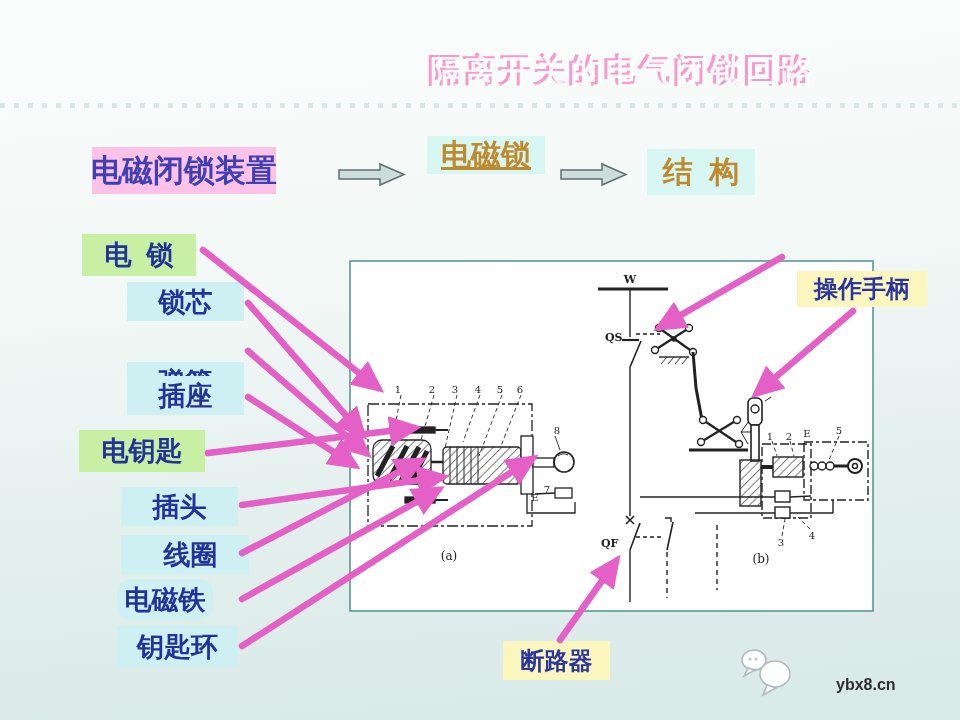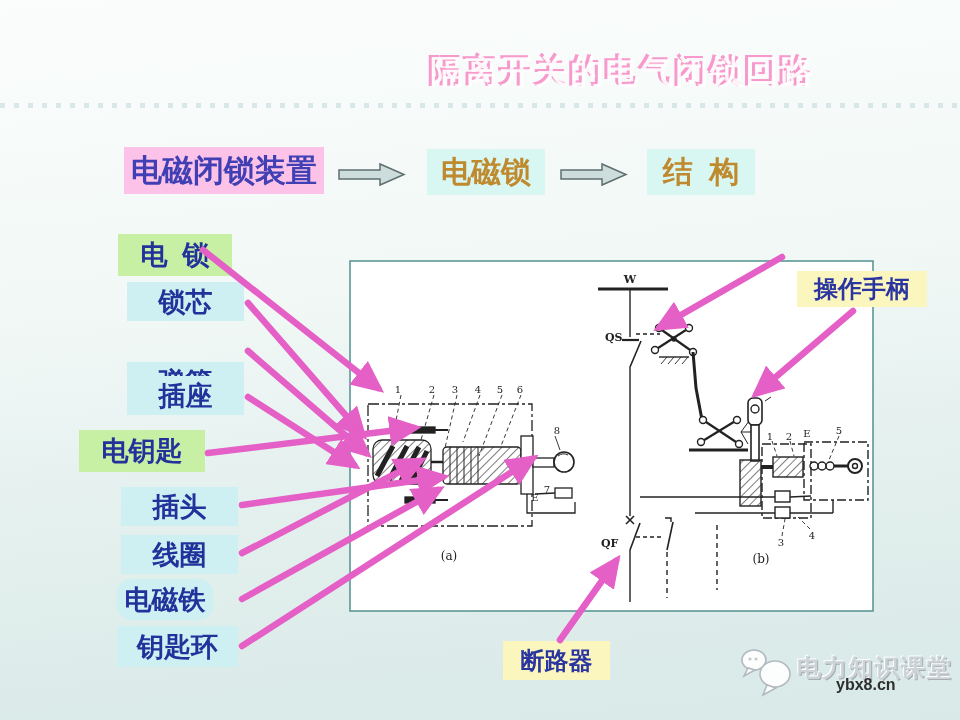--- a/index.html
+++ b/index.html
@@ -46,25 +46,25 @@
 <body>
 
 <div class="stage">
 
   <div class="title-wrap">
     <span class="title-layer title-pink">隔离开关的电气闭锁回路</span>
     <span class="title-layer title-white">隔离开关的电气闭锁回路</span>
   </div>
   <div class="dash-row"></div>
 
-  <div class="flowbox fb-pink" style="left:92px;top:147px;width:200px;height:47px;margin-left:32px;">电磁闭锁装置</div>
+  <div class="flowbox fb-pink" style="left:92px;top:147px;width:184px;height:47px;">电磁闭锁装置</div>
   <svg class="flowarrow" style="left:338px;top:161px;" width="68" height="27" viewBox="0 0 68 27">
     <polygon points="1,9 42,9 42,3 66,13.5 42,24 42,18 1,18" fill="#ccdddc" stroke="#5f6f70" stroke-width="1.5"></polygon>
   </svg>
-  <div class="flowbox fb-cyan" style="left:427px;top:149px;width:118px;height:46px;">电磁锁</div>
+  <div class="flowbox fb-cyan" style="left:427px;top:136px;width:118px;height:38px;text-decoration:underline;">电磁锁</div>
   <svg class="flowarrow" style="left:560px;top:161px;" width="68" height="27" viewBox="0 0 68 27">
     <polygon points="1,9 42,9 42,3 66,13.5 42,24 42,18 1,18" fill="#ccdddc" stroke="#5f6f70" stroke-width="1.5"></polygon>
   </svg>
   <div class="flowbox fb-cyan" style="left:647px;top:149px;width:108px;height:46px;">结  构</div>
 
   <svg class="panel" width="525" height="352" viewBox="0 0 525 352">
     <defs>
       <pattern id="hatch" width="6" height="6" patternUnits="userSpaceOnUse" patternTransform="rotate(45)">
         <line x1="0" y1="0" x2="0" y2="6" stroke="#444" stroke-width="1.4"></line>
       </pattern>
@@ -221,27 +221,27 @@
         <text x="440" y="180" text-anchor="middle">2</text>
         <text x="458" y="177" text-anchor="middle">E</text>
         <text x="490" y="174" text-anchor="middle">5</text>
         <text x="432" y="286" text-anchor="middle">3</text>
         <text x="463" y="279" text-anchor="middle">4</text>
       </g>
       <text x="412" y="303" text-anchor="middle" font-size="12" font-weight="normal">(b)</text>
     </g>
   </svg>
 
-  <div class="lbl lbl-green" style="left:82px;top:234px;width:114px;height:42px;margin-left:36px;">电  锁</div>
+  <div class="lbl lbl-green" style="left:82px;top:234px;width:114px;height:42px;">电  锁</div>
   <div class="lbl lbl-cyan" style="left:127px;top:282px;width:117px;height:39px;">锁芯</div>
   <div class="lbl lbl-cyan" style="left:127px;top:329px;width:117px;height:39px;margin-top:33px;">弹簧</div>
   <div class="lbl lbl-cyan" style="left:127px;top:376px;width:117px;height:39px;">插座</div>
   <div class="lbl lbl-green" style="left:79px;top:430px;width:126px;height:42px;">电钥匙</div>
   <div class="lbl lbl-cyan" style="left:121px;top:487px;width:117px;height:39px;">插头</div>
-  <div class="lbl lbl-cyan" style="left:121px;top:535px;width:117px;height:39px;">线圈</div>
+  <div class="lbl lbl-cyan" style="left:121px;top:535px;width:117px;height:39px;padding-left:11px;">线圈</div>
   <div class="lbl lbl-cyan" style="left:117px;top:579px;width:96px;height:41px;border-radius:14px;">电磁铁</div>
   <div class="lbl lbl-cyan" style="left:117px;top:626px;width:121px;height:41px;">钥匙环</div>
 
   <div class="lbl lbl-yellow" style="left:797px;top:271px;width:130px;height:36px;">操作手柄</div>
   <div class="lbl lbl-yellow" style="left:503px;top:641px;width:107px;height:39px;">断路器</div>
 
   <svg class="arrows" width="960" height="720" viewBox="0 0 960 720">
     <defs>
       <marker id="mh" markerWidth="5" markerHeight="4.6" refX="3.8" refY="2.3" orient="auto" markerUnits="strokeWidth">
         <path d="M0,0 L5,2.3 L0,4.6 z" fill="#e45fc6"></path>
@@ -268,16 +268,15 @@
       <ellipse cx="17" cy="14" rx="12" ry="10"></ellipse>
       <path d="M11,22 L7,30 L18,24 z"></path>
       <ellipse cx="38" cy="28" rx="15" ry="13"></ellipse>
       <path d="M30,39 L26,49 L39,42 z"></path>
     </g>
     <g fill="#c3cad0">
       <circle cx="13" cy="13" r="1.6"></circle>
       <circle cx="19" cy="13" r="1.6"></circle>
     </g>
   </svg>
-  <div class="wm-brand">电力知识课堂</div>
   <div class="wm-site">ybx8.cn</div>
 
 </div>
 
 </body></html>

